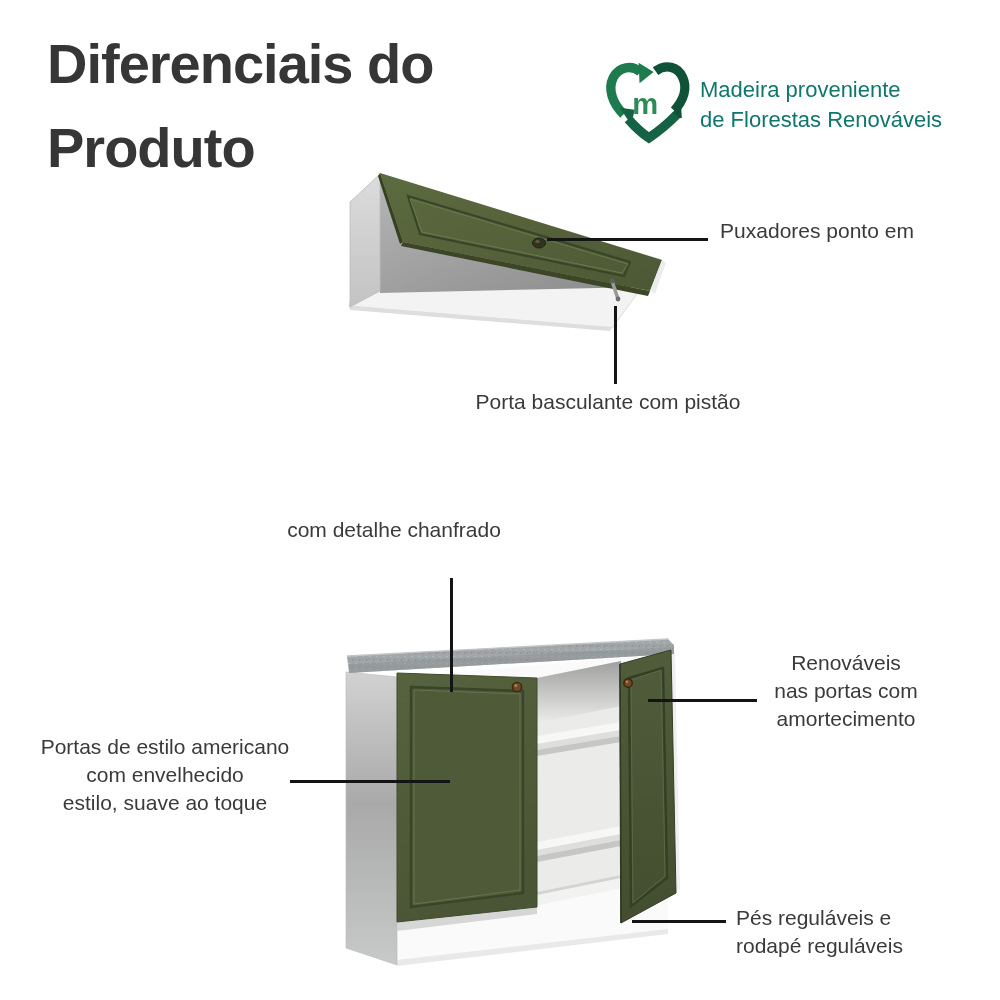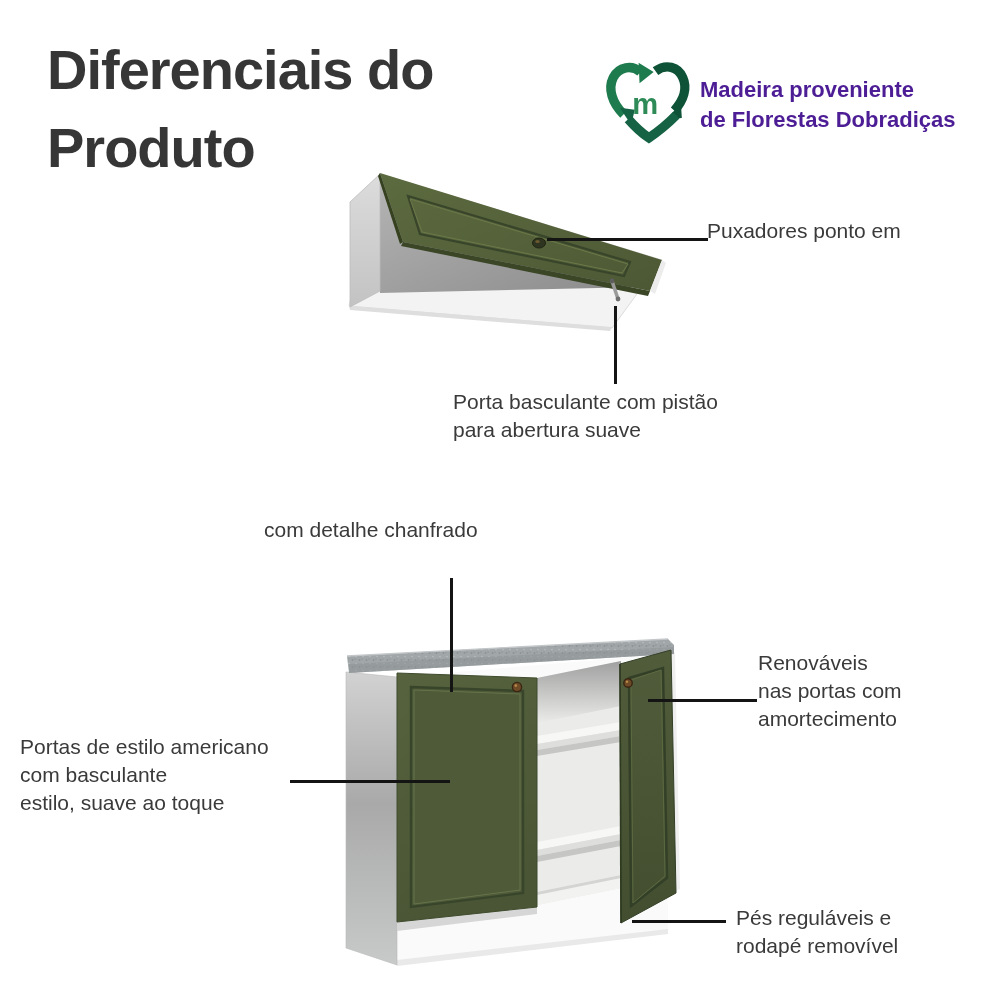--- a/index.html
+++ b/index.html
@@ -10,35 +10,35 @@
     color:#3a3a3a;
   }
   .abs{position:absolute;}
   .title-line{
     position:absolute;left:47px;
     font-size:56px;font-weight:700;letter-spacing:-1px;color:#363636;
     white-space:nowrap;line-height:1;
   }
   .badge-text-line{
     position:absolute;left:700px;
-    font-size:22px;font-weight:700;color:#4c1d95;
+    font-size:22px;font-weight:400;color:#0f766e;
     white-space:nowrap;line-height:1;
   }
   .callout{
     position:absolute;
     font-size:21px;line-height:28px;color:#3a3a3a;
-    text-align:left;
+    text-align:center;
   }
   .callout div{white-space:nowrap;}
   .callout-line{position:absolute;background:#141414;}
 </style>
 </head>
 <body>
 
-<div class="title-line" style="top:42px;">Diferenciais do</div>
+<div class="title-line" style="top:36px;">Diferenciais do</div>
 <div class="title-line" style="top:120px;">Produto</div>
 
 <svg class="abs" style="left:601px;top:58px;" width="94" height="92" viewBox="0 0 100 96">
 
   <g>
     <path d="M24,59 C12,47 7,32 13,20 C19,8 33,6 42,14" fill="none" stroke="#1e7b4e" stroke-width="10"></path>
     <polygon points="40,4 56,14 41,26" fill="#1e7b4e"></polygon>
   </g>
 
   <g>
@@ -46,21 +46,21 @@
     <polygon points="85,47 70,64 86,63" fill="#0e5338"></polygon>
   </g>
 
   <g>
     <path d="M80,60 C70,70 60,78 51,84 C45,80 36,72 29,64" fill="none" stroke="#156344" stroke-width="10"></path>
     <polygon points="20,52 32,70 36,54" fill="#156344"></polygon>
   </g>
   <text x="47" y="59" text-anchor="middle" font-size="31" font-weight="bold" fill="#2e8b57" font-family="Liberation Sans, DejaVu Sans, sans-serif">m</text>
 </svg>
 <div class="badge-text-line" style="top:79px;">Madeira proveniente</div>
-<div class="badge-text-line" style="top:109px;">de Florestas Dobradiças</div>
+<div class="badge-text-line" style="top:109px;">de Florestas Renováveis</div>
 
 <svg class="abs" style="left:330px;top:150px;" width="400" height="250" viewBox="0 0 400 250">
   <defs>
     <linearGradient id="upInterior" x1="0" y1="0" x2="1" y2="1">
       <stop offset="0" stop-color="#b5b5b5"></stop>
         <stop offset="1" stop-color="#8a8a8a"></stop>
     </linearGradient>
     <linearGradient id="upDoor" x1="0" y1="0" x2="1" y2="1">
       <stop offset="0" stop-color="#5d6b40"></stop>
         <stop offset="1" stop-color="#4c5834"></stop>
@@ -194,35 +194,34 @@
 <div class="callout-line" style="left:290px;top:780px;width:160px;height:3px;"></div>
 <div class="callout-line" style="left:648px;top:699px;width:109px;height:3px;"></div>
 <div class="callout-line" style="left:632px;top:920px;width:94px;height:3px;"></div>
 
 <div class="callout" style="left:707px;top:217px;width:220px;">
   <div>Puxadores ponto em</div>
 </div>
 
 <div class="callout" style="left:453px;top:388px;width:310px;">
   <div>Porta basculante com pistão</div>
-  <div>para abertura suave</div>
 </div>
 
 <div class="callout" style="left:264px;top:516px;width:260px;">
   <div>com detalhe chanfrado</div>
 </div>
 
 <div class="callout" style="left:758px;top:649px;width:176px;">
   <div>Renováveis</div>
   <div>nas portas com</div>
   <div>amortecimento</div>
 </div>
 
 <div class="callout" style="left:20px;top:733px;width:290px;">
   <div>Portas de estilo americano</div>
-  <div>com basculante</div>
+  <div>com envelhecido</div>
   <div>estilo, suave ao toque</div>
 </div>
 
 <div class="callout" style="left:736px;top:904px;width:220px;text-align:left;">
   <div>Pés reguláveis e</div>
-  <div>rodapé removível</div>
+  <div>rodapé reguláveis</div>
 </div>
 
 </body></html>

